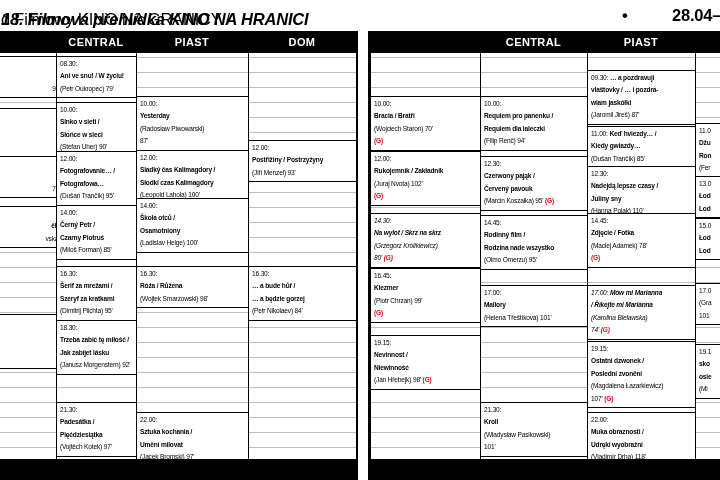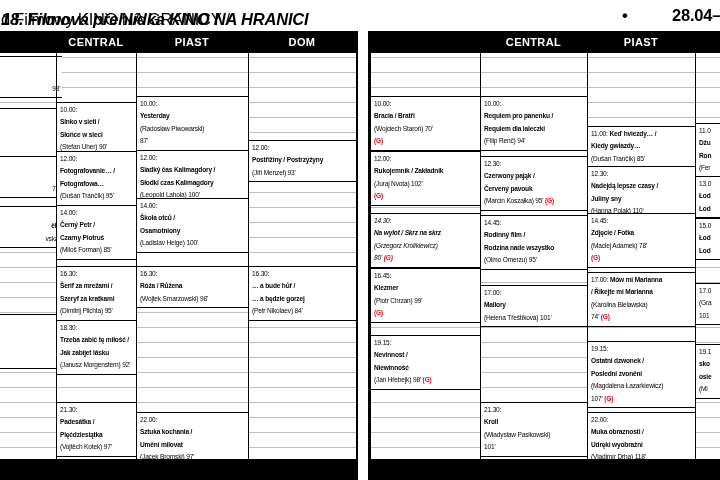--- a/index.html
+++ b/index.html
@@ -75,20 +75,25 @@
           <div class="line"><span class="s-r">vska)</span></div>
         </div>
         <div class="entry" style="top: 261px;">
           <div class="line"></div>
           <div class="line"><span class="s-g" style="color: rgb(227, 6, 19);">í</span></div>
           <div class="line"></div>
           <div class="line"><span class="s-r">7'</span></div>
         </div>
       </div>
       <div class="col" style="left: 56px; width: 80px;">
+        <div class="entry" style="top: 3px;">
+          <div class="line"><span class="s-r">08.30:</span></div>
+          <div class="line"><span class="s-b">Ani ve snu! / W życiu!</span></div>
+          <div class="line"><span class="s-r">(Petr Oukropec) 79'</span></div>
+        </div>
         <div class="entry" style="top: 49px;">
           <div class="line"><span class="s-r">10.00:</span></div>
           <div class="line"><span class="s-b">Slnko v sieti /</span></div>
           <div class="line"><span class="s-b">Słońce w sieci</span></div>
           <div class="line"><span class="s-r">(Stefan Uher) 90'</span></div>
         </div>
         <div class="entry" style="top: 98px;">
           <div class="line"><span class="s-r">12.00:</span></div>
           <div class="line"><span class="s-b">Fotografovanie… /</span></div>
           <div class="line"><span class="s-b">Fotografowa…</span></div>
@@ -232,38 +237,44 @@
           <div class="line"><span class="s-r">(Helena Třeštíková) 101'</span></div>
         </div>
         <div class="entry" style="top: 349px;">
           <div class="line"><span class="s-r">21.30:</span></div>
           <div class="line"><span class="s-b">Kroll</span></div>
           <div class="line"><span class="s-r">(Władysław Pasikowski)</span></div>
           <div class="line"><span class="s-r">101'</span></div>
         </div>
       </div>
       <div class="col" style="left: 219px; width: 108px;">
+        <div class="entry" style="top: 17px;">
+          <div class="line"><span class="s-r">09.30: </span><span class="s-b">… a pozdravuji</span></div>
+          <div class="line"><span class="s-b">vlaštovky / … i pozdra-</span></div>
+          <div class="line"><span class="s-b">wiam jaskółki</span></div>
+          <div class="line"><span class="s-r">(Jaromil Jireš) 87'</span></div>
+        </div>
         <div class="entry" style="top: 73px;">
           <div class="line"><span class="s-r">11.00: </span><span class="s-b">Keď hviezdy… /</span></div>
           <div class="line"><span class="s-b">Kiedy gwiazdy…</span></div>
           <div class="line"><span class="s-r">(Dušan Trančík) 85'</span></div>
         </div>
         <div class="entry" style="top: 113px;">
           <div class="line"><span class="s-r">12.30:</span></div>
           <div class="line"><span class="s-b">Nadejdą lepsze czasy /</span></div>
           <div class="line"><span class="s-b">Juliny sny</span></div>
           <div class="line"><span class="s-r">(Hanna Polak) 110'</span></div>
         </div>
         <div class="entry" style="top: 160px;">
           <div class="line"><span class="s-r">14.45:</span></div>
           <div class="line"><span class="s-b">Zdjęcie / Fotka</span></div>
           <div class="line"><span class="s-r">(Maciej Adamek) 78'</span></div>
           <div class="line"><span class="s-g" style="color: rgb(227, 6, 19);">(G)</span></div>
         </div>
-        <div class="entry" style="top: 219px;">
+        <div class="entry" style="top: 232px; font-style: italic;">
           <div class="line"><span class="s-r">17.00: </span><span class="s-b">Mów mi Marianna</span></div>
           <div class="line"><span class="s-b">/ Říkejte mi Marianna</span></div>
           <div class="line"><span class="s-r">(Karolina Bielawska)</span></div>
           <div class="line"><span class="s-r">74' </span><span class="s-g" style="color: rgb(227, 6, 19);">(G)</span></div>
         </div>
         <div class="entry" style="top: 288px;">
           <div class="line"><span class="s-r">19.15:</span></div>
           <div class="line"><span class="s-b">Ostatni dzwonek /</span></div>
           <div class="line"><span class="s-b">Poslední zvonění</span></div>
           <div class="line"><span class="s-r">(Magdalena Łazarkiewicz)</span></div>

